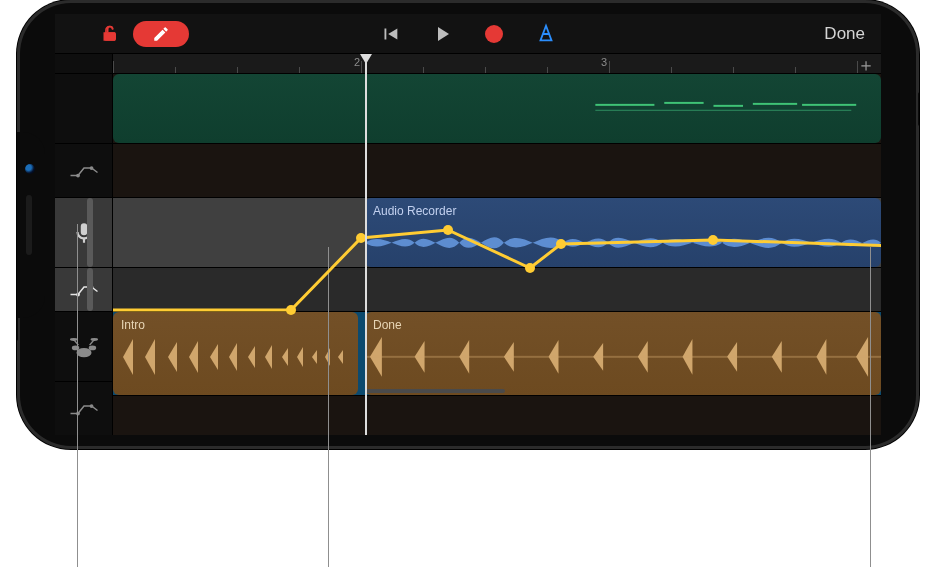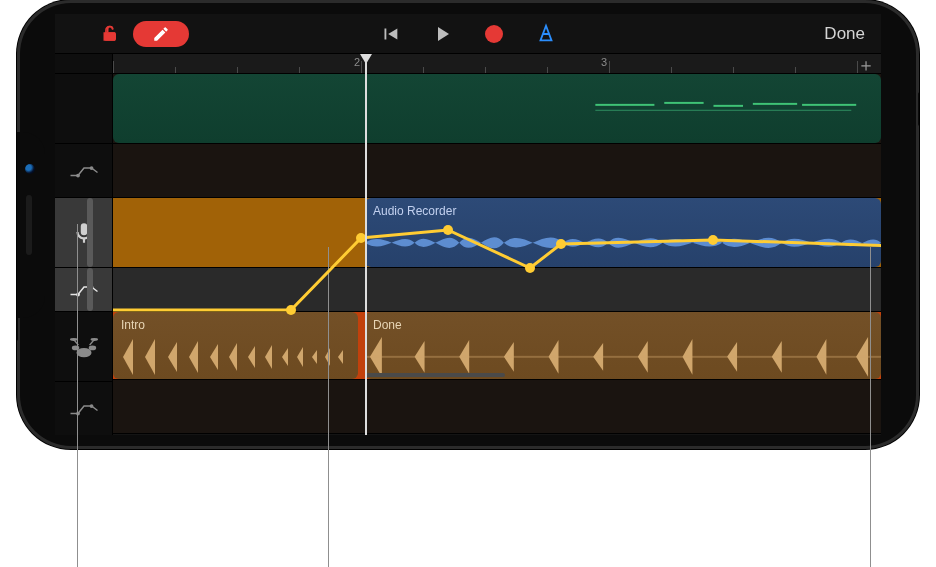--- a/index.html
+++ b/index.html
@@ -76,23 +76,23 @@
 .h-autoB{height:44px}
 .tracks{flex:1 1 auto;position:relative}
 .ruler{height:20px;background:var(--ruler-bg);border-bottom:1px solid #000;position:relative}
 .tick{position:absolute;bottom:0;width:1px;height:6px;background:var(--mute)}
 .tick.major{height:12px}
 .ruler-lbl{position:absolute;top:2px;font-size:11px;color:#8b8b8b}
 .plus{position:absolute;right:6px;top:2px;color:#9a9a9a;font-size:18px;line-height:1}
 .row{position:relative;border-bottom:1px solid #000}
 .row-green{height:70px;background:#1a1410}
 .row-autoA{height:54px;background:#1a1410}
-.row-blue{height:70px;background:#a16207}
+.row-blue{height:70px;background:#404040}
 .row-autoB{height:44px;background:#2a2a2a}
-.row-amber{height:68px;background:#c2410c}
+.row-amber{height:84px;background:#0c4a6e}
 .region{position:absolute;top:0;height:100%;border-radius:6px;overflow:hidden}
 .region .lbl{position:absolute;left:8px;top:6px;font-size:12px;color:#c2d0ef}
 .region.green{background:linear-gradient(#134534,#0f3e2e)}
 .region.blue{background:linear-gradient(#2d4a77,#26416b)}
 .region.amber{background:linear-gradient(#735027,#6d4a20)}
 .region.amber .lbl{color:#e7d5b5}
 .wave{position:absolute;left:0;right:0;top:22px;bottom:4px}
 .scroll-ind{position:absolute;height:4px;border-radius:2px;background:#4a4a4a;bottom:2px}
 .playhead{position:absolute;top:0;bottom:0;width:2px;background:#ddd;z-index:5;pointer-events:none}
 .playhead::before{content:"";position:absolute;left:-5px;top:0;width:12px;height:10px;

